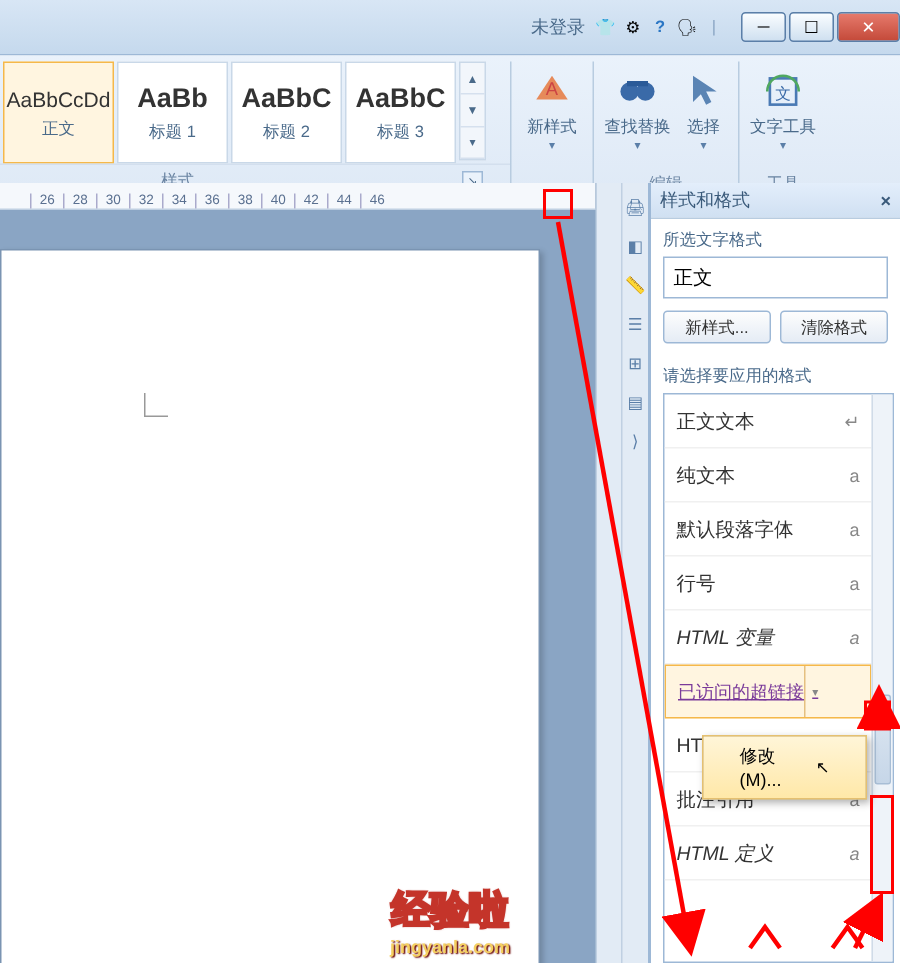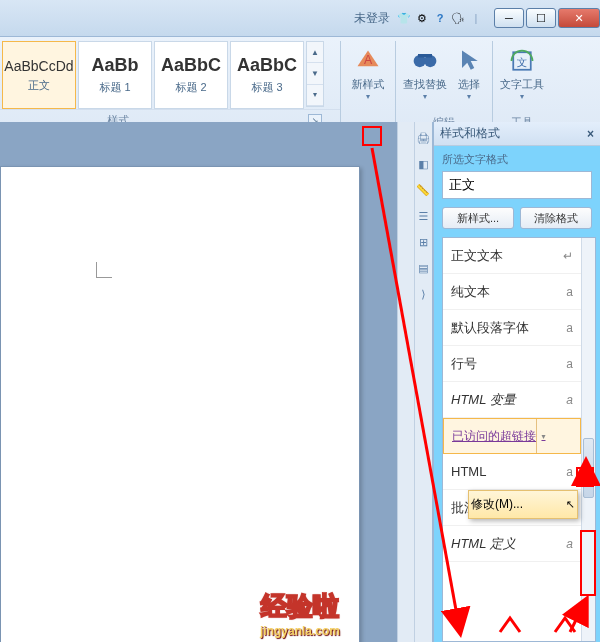--- a/index.html
+++ b/index.html
@@ -48,42 +48,42 @@
 
 .workspace { position: absolute; top: 122px; left: 0; right: 0; bottom: 0; display: flex; background: #8aa5c4; }
 .doc-area { flex: 1; background: #8aa5c4; padding: 24px 0 0 0; overflow:hidden; position:relative; }
 .page { width: 360px; height: 520px; background: #fff; border: 1px solid #7a94b2; margin: 20px 0 0 0; box-shadow: 2px 2px 4px rgba(0,0,0,0.2); position:relative; }
 .page-mark { position:absolute; top: 95px; left: 95px; width: 16px; height: 16px; border-left: 1px solid #999; border-bottom: 1px solid #999; }
 .doc-scroll { width: 17px; background: #e2ebf5; border-left:1px solid #c0d0e2; }
 .doc-vtools { width: 18px; background: #e2ebf5; display:flex; flex-direction:column; align-items:center; gap:12px; padding-top: 10px; border-left:1px solid #c0d0e2; }
 .doc-vtools .vicon { width:14px; height:14px; font-size:11px; color:#5b7fa8; text-align:center; cursor:pointer; }
 
 
-.styles-pane { width: 168px; background: #7dd3fc; border-left: 2px solid #9db8d6; display:flex; flex-direction: column; font-size: 12px;}
+.styles-pane { width: 168px; background: #ffffff; border-left: 2px solid #9db8d6; display:flex; flex-direction: column; font-size: 12px;}
 .pane-header { height: 24px; background: linear-gradient(#e3eefb,#d0e0f2); border-bottom:1px solid #b8cce0; display:flex; align-items:center; padding: 0 6px; }
 .pane-title { font-size: 12px; color: #3a5a7a; flex:1; }
 .pane-close { font-size: 12px; color: #3a5a7a; cursor:pointer; font-weight:bold; }
 .pane-section-lbl { font-size: 11px; color: #4a6a8a; padding: 6px 8px 4px; }
 .current-style-box { margin: 0 8px; height: 28px; background:#fff; border:1px solid #9db8d6; padding: 4px 6px; font-size: 13px; }
 .pane-btns { display:flex; gap:6px; padding: 8px; }
 .pane-btn { flex:1; height: 22px; background: linear-gradient(#fdfdfd,#e5ecf5); border:1px solid #9db8d6; border-radius: 3px; font-size: 11px; color:#333; cursor:pointer; display:flex; align-items:center; justify-content:center;}
 .style-list { flex:1; margin: 0 4px 0 8px; background:#fff; border:1px solid #9db8d6; overflow:hidden; position:relative; }
 .style-list-inner { position:absolute; inset:0 14px 0 0; overflow:hidden; }
 .style-item { height: 36px; display:flex; align-items:center; padding: 0 8px; border-bottom: 1px solid #f0f0f0; font-size: 13px; color: #333; cursor:pointer; position:relative;}
 .style-item .ret { margin-left:auto; font-size:12px; color:#888; }
 .style-item.italic { font-style: italic; font-family: "Times New Roman", serif; }
 .style-item.link { color: #7a3a9a; text-decoration: underline; font-size: 12px;}
 .style-item.sel { background:#fff5e0; border:1px solid #f5b84a; }
 .style-item-dd { width:14px; height:34px; border-left:1px solid #e5c080; display:flex; align-items:center; justify-content:center; font-size:8px; color:#888;}
 .list-scroll { position:absolute; right:0; top:0; bottom:0; width:14px; background:#eef3f9; border-left:1px solid #d0dbe8; }
 .list-scroll .thumb { position:absolute; top: 200px; height: 60px; left:1px; right:1px; background: linear-gradient(#e0e9f3,#c6d6e8); border:1px solid #a8bed6; border-radius:2px;}
 
 
 .ctx-menu { position:absolute; left: 468px; top: 490px; width: 110px; background:#f8f8f4; border:1px solid #a8a890; box-shadow: 2px 2px 5px rgba(0,0,0,0.3); font-size:12px; z-index: 50;}
-.ctx-item { padding: 5px 2px; display:flex; align-items:center; cursor:pointer;}
+.ctx-item { padding: 5px 24px; display:flex; align-items:center; cursor:pointer;}
 .ctx-item.hover { background: linear-gradient(#fff5d8,#ffe8a8); border:1px solid #e5c070; margin:-1px;}
 .ctx-item.disabled { color:#aaa; }
 
 
 .anno { position:absolute; pointer-events:none; z-index: 100; }
 .red-box { position:absolute; border:2px solid red; pointer-events:none; z-index:90;}
 
 
 .watermark { position:absolute; bottom: 4px; left: 50%; transform: translateX(-50%); z-index: 120; text-align:center; }
 .watermark .wm-zh { font-size: 26px; font-weight: bold; color:#3b82f6; -webkit-text-stroke: 2px #c4342a; text-shadow: 0 0 2px #800; font-family: "STKaiti","KaiTi",serif; }
@@ -189,20 +189,33 @@
         </svg>
       <div class="ribbon-btn-lbl">文字工具</div>
       <span class="dropdown-tri">▾</span>
     </div>
     <div class="ribbon-group-label">工具</div>
   </div>
 </div>
 
 <div class="workspace">
   <div class="doc-area">
+    <div class="ruler" style="position:absolute;top:0;left:0;right:0;">
+      <span>26</span>
+      <span>28</span>
+      <span>30</span>
+      <span>32</span>
+      <span>34</span>
+      <span>36</span>
+      <span>38</span>
+      <span>40</span>
+      <span>42</span>
+      <span>44</span>
+      <span>46</span>
+    </div>
     <div class="page">
       <div class="page-mark"></div>
     </div>
   </div>
   <div class="doc-scroll"></div>
   <div class="doc-vtools">
     <div class="vicon">🖨</div>
     <div class="vicon">◧</div>
     <div class="vicon">📏</div>
     <div class="vicon">☰</div>
@@ -215,20 +228,21 @@
     <div class="pane-header">
       <span class="pane-title">样式和格式</span>
       <span class="pane-close">×</span>
     </div>
     <div class="pane-section-lbl">所选文字格式</div>
     <div class="current-style-box">正文</div>
     <div class="pane-btns">
       <div class="pane-btn">新样式...</div>
       <div class="pane-btn">清除格式</div>
     </div>
+    <div class="pane-section-lbl">请选择要应用的格式</div>
     <div class="style-list">
       <div class="style-list-inner">
         <div class="style-item">
             <span>正文文本</span>
             <span class="ret">↵</span>
           </div>
         <div class="style-item">
             <span>纯文本</span>
             <span class="ret">a</span>
           </div>

